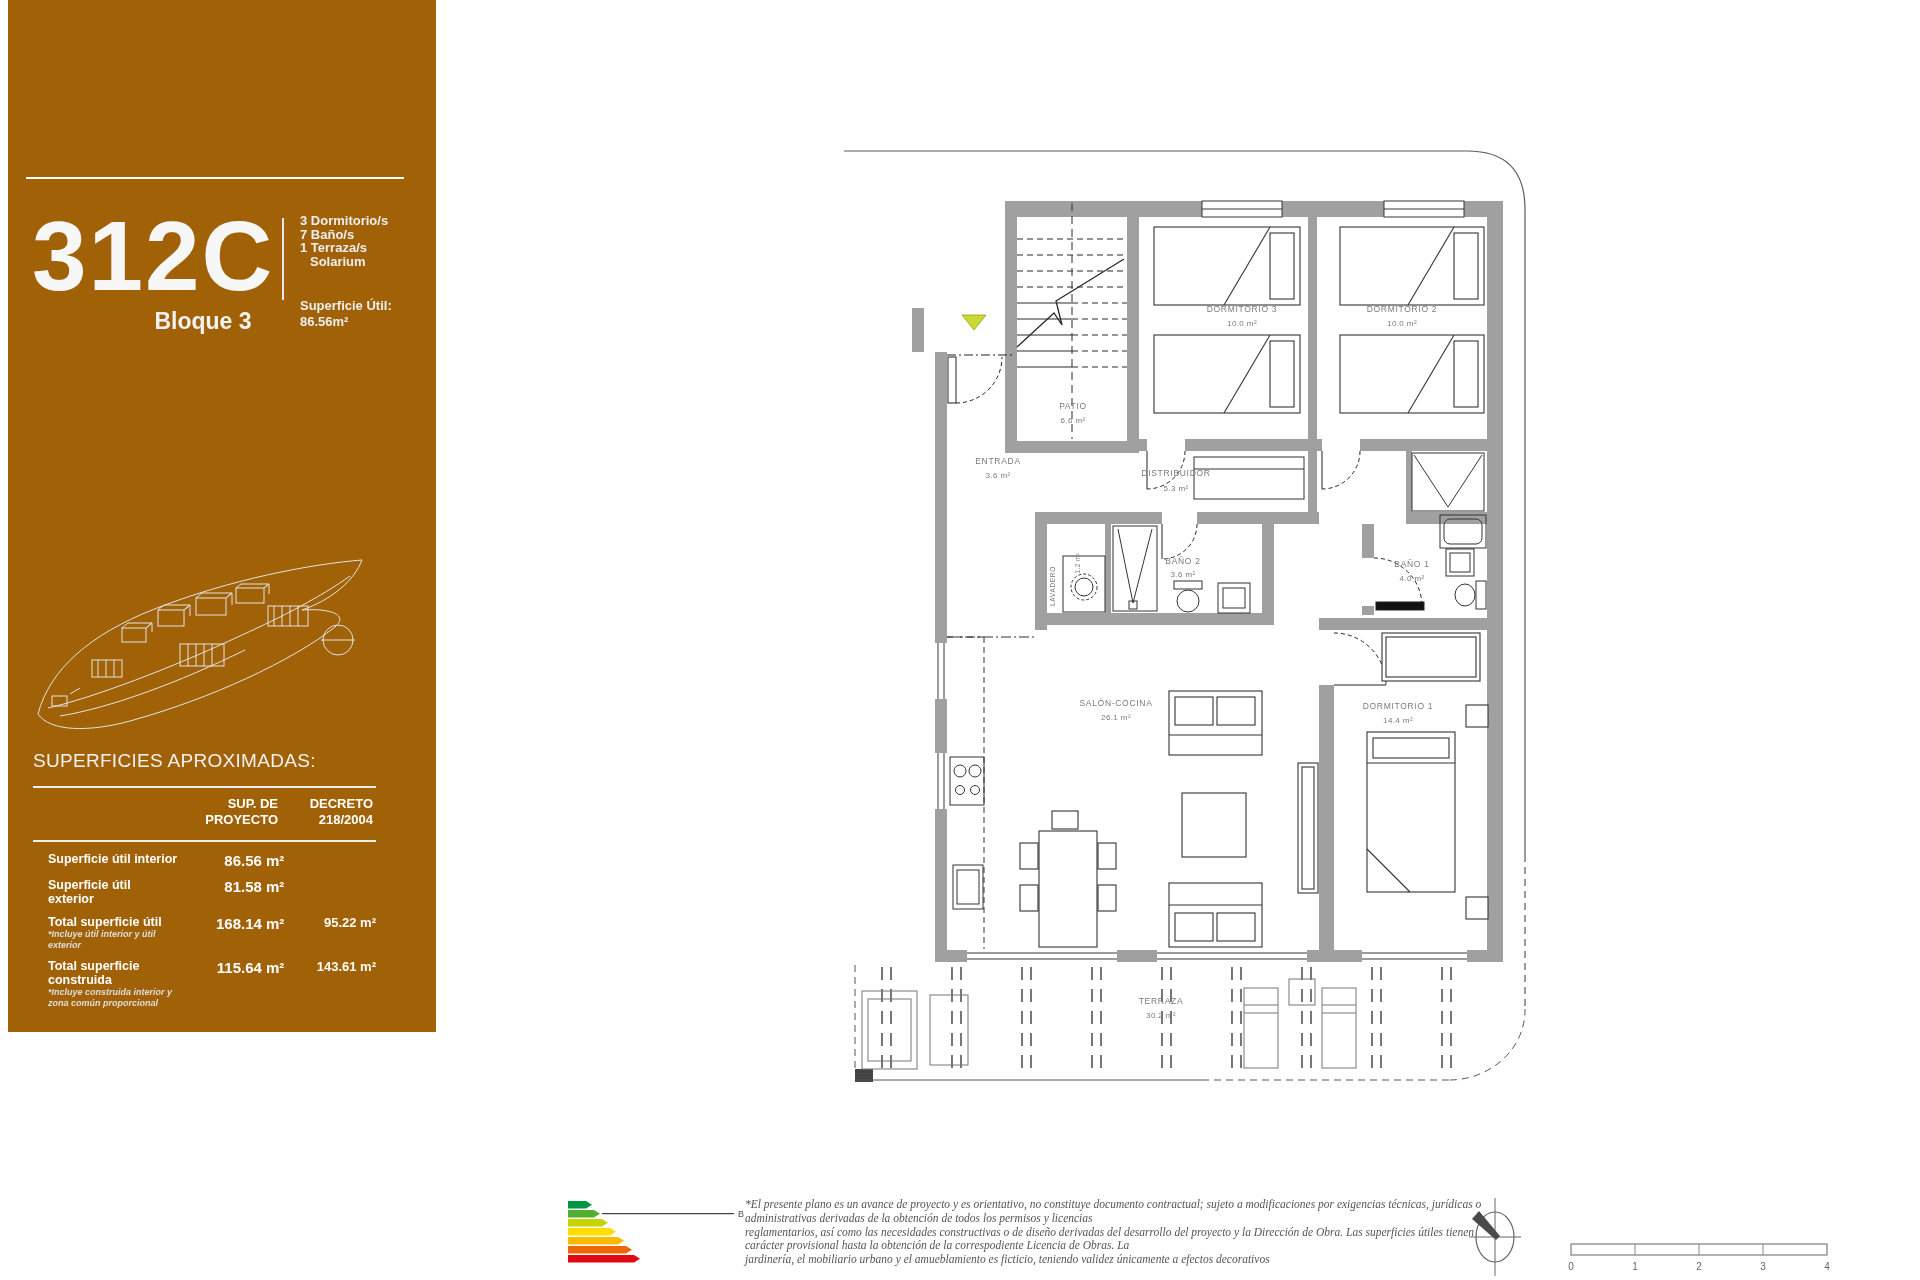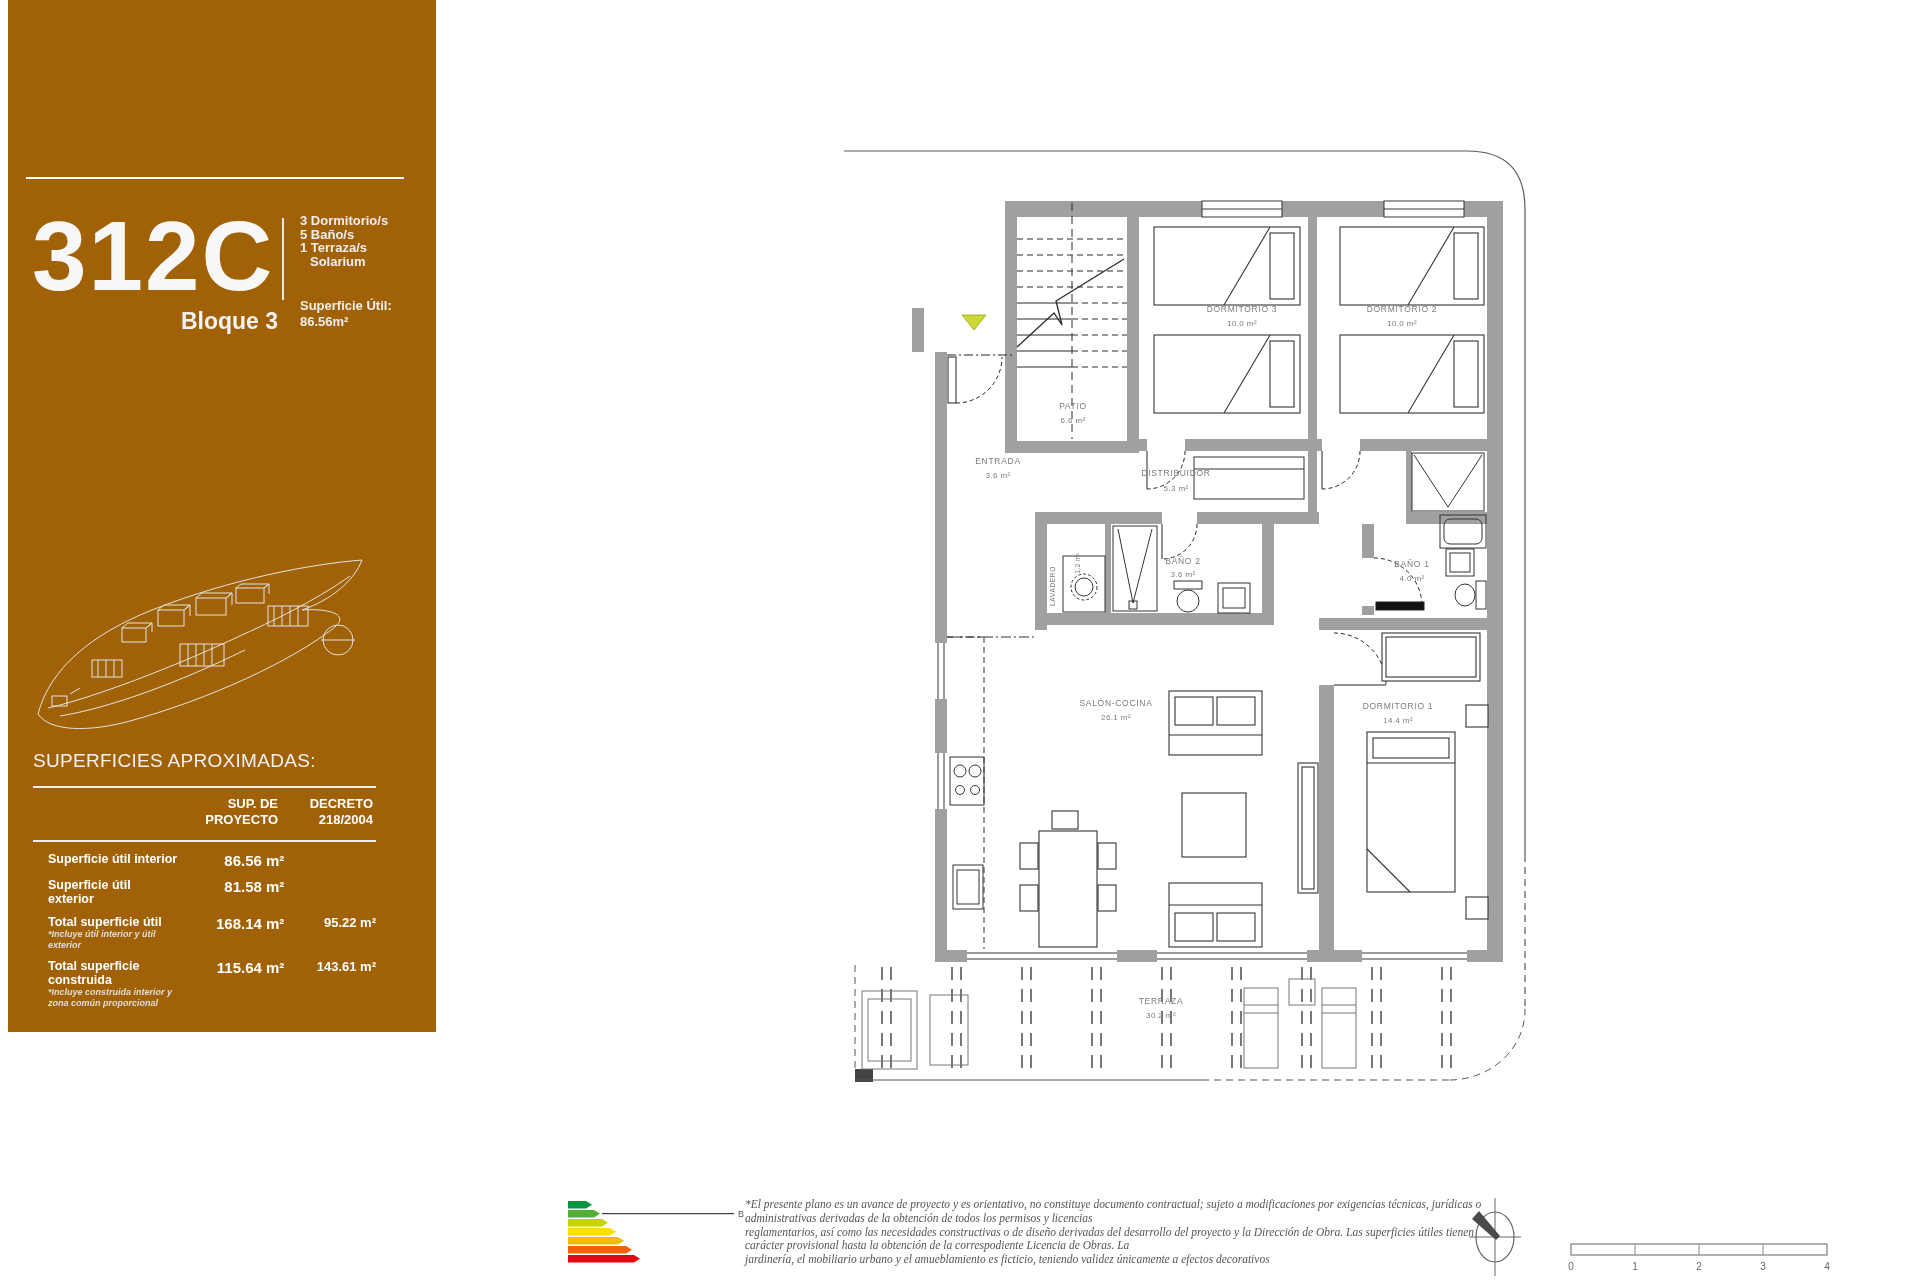--- a/index.html
+++ b/index.html
@@ -4,21 +4,21 @@
 <style>
   html,body{margin:0;padding:0;background:#fff;font-family:"Liberation Sans",sans-serif;}
   .page{position:relative;width:1920px;height:1280px;background:#fff;overflow:hidden;}
   .sidebar{position:absolute;left:8px;top:0;width:396px;height:1032px;background:#a16207;color:#fff;padding-left:32px;}
   .top-rule{position:absolute;left:18px;top:177px;width:378px;height:2px;background:#fdfdfd;}
   .unit-code{position:absolute;left:24px;top:200px;font-size:98px;font-weight:bold;letter-spacing:2px;color:#f7f7f7;}
   .unit-divider{position:absolute;left:274px;top:218px;width:2px;height:82px;background:#e8e8e8;}
   .unit-feats{position:absolute;left:292px;top:214px;font-size:13px;font-weight:bold;line-height:13.5px;color:#eee;}
   .unit-feats .indent{padding-left:10px;}
   .unit-surface{position:absolute;left:292px;top:298px;font-size:13px;font-weight:bold;line-height:16px;color:#eee;}
-  .bloque{position:absolute;left:120px;top:308px;width:150px;text-align:right;font-size:23px;font-weight:bold;color:#f2f2f2;}
+  .bloque{position:absolute;left:120px;top:308px;width:150px;text-align:center;font-size:23px;font-weight:bold;color:#f2f2f2;}
   .site-illu{position:absolute;left:22px;top:548px;}
   .surf{position:absolute;left:25px;width:345px;color:#f1f1f1;}
   .surf-heading{top:750px;font-size:19px;font-weight:normal;letter-spacing:.3px;}
   .rule{position:absolute;left:25px;width:343px;height:2px;background:#efefef;}
   .surf-cols{position:absolute;left:25px;top:796px;width:343px;display:flex;}
   .surf-cols .c1{width:135px;}
   .surf-cols .c2{width:110px;text-align:right;font-size:13px;font-weight:bold;line-height:16px;}
   .surf-cols .c3{width:95px;text-align:right;font-size:13px;font-weight:bold;line-height:16px;}
   .surf-rows{position:absolute;left:25px;top:852px;width:343px;}
   .s-row{display:flex;margin-bottom:9px;}
@@ -41,21 +41,21 @@
 <div class="page">
 
   <div class="sidebar">
     <div class="top-rule"></div>
 
     <div class="unit-code">312C</div>
     <div class="unit-divider"></div>
 
     <div class="unit-feats">
       <div>3 Dormitorio/s</div>
-      <div>5 Baño/s</div>
+      <div>7 Baño/s</div>
       <div>1 Terraza/s</div>
       <div class="indent">Solarium</div>
     </div>
 
     <div class="unit-surface">
       <div>Superficie Útil:</div>
       <div>86.56m²</div>
     </div>
 
     <div class="bloque">Bloque 3</div>

